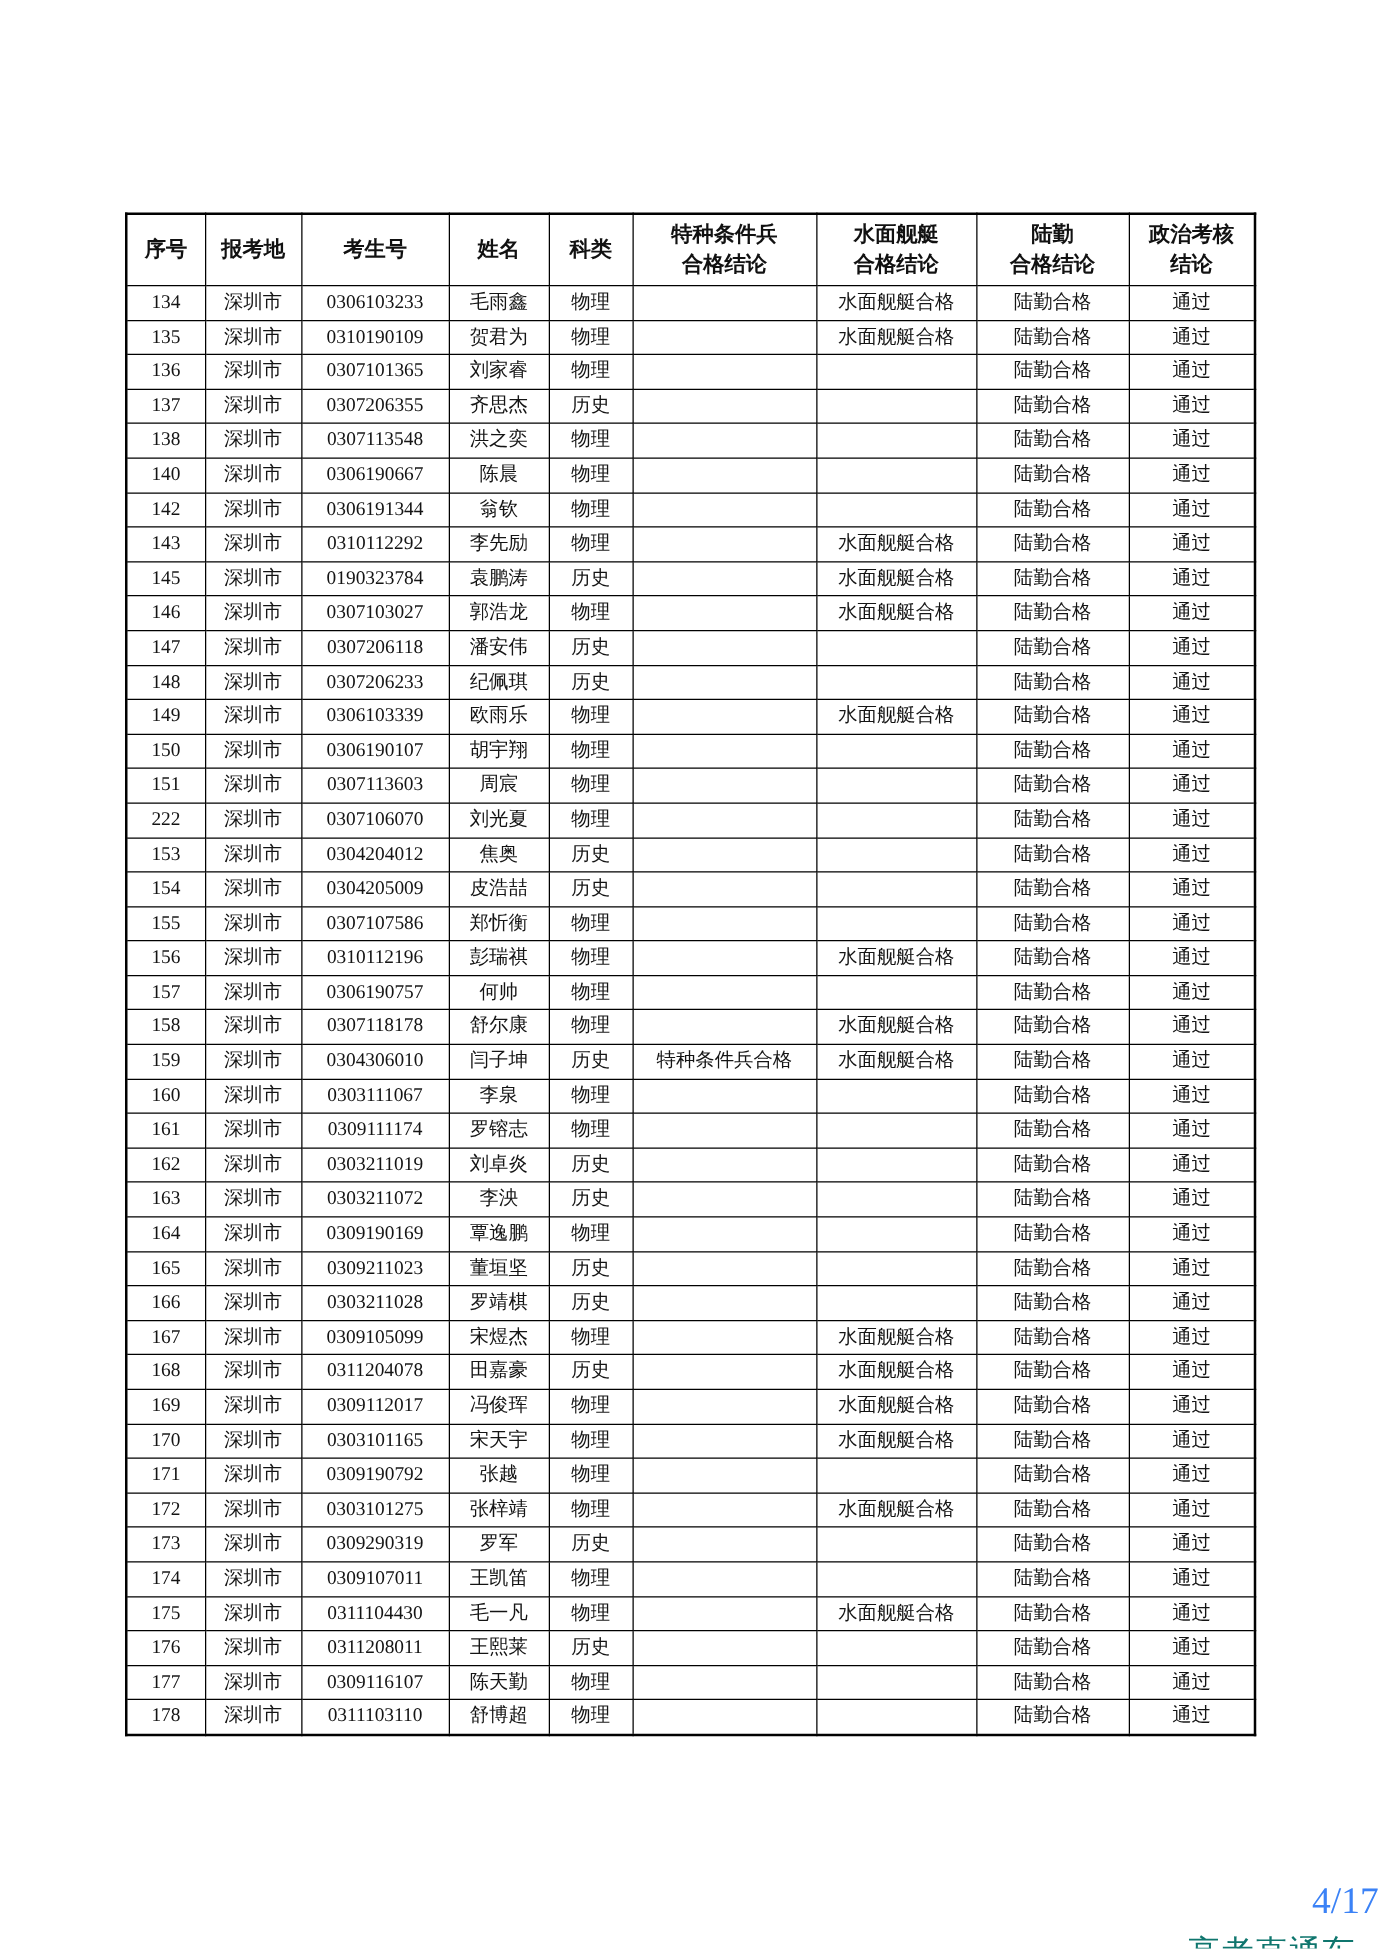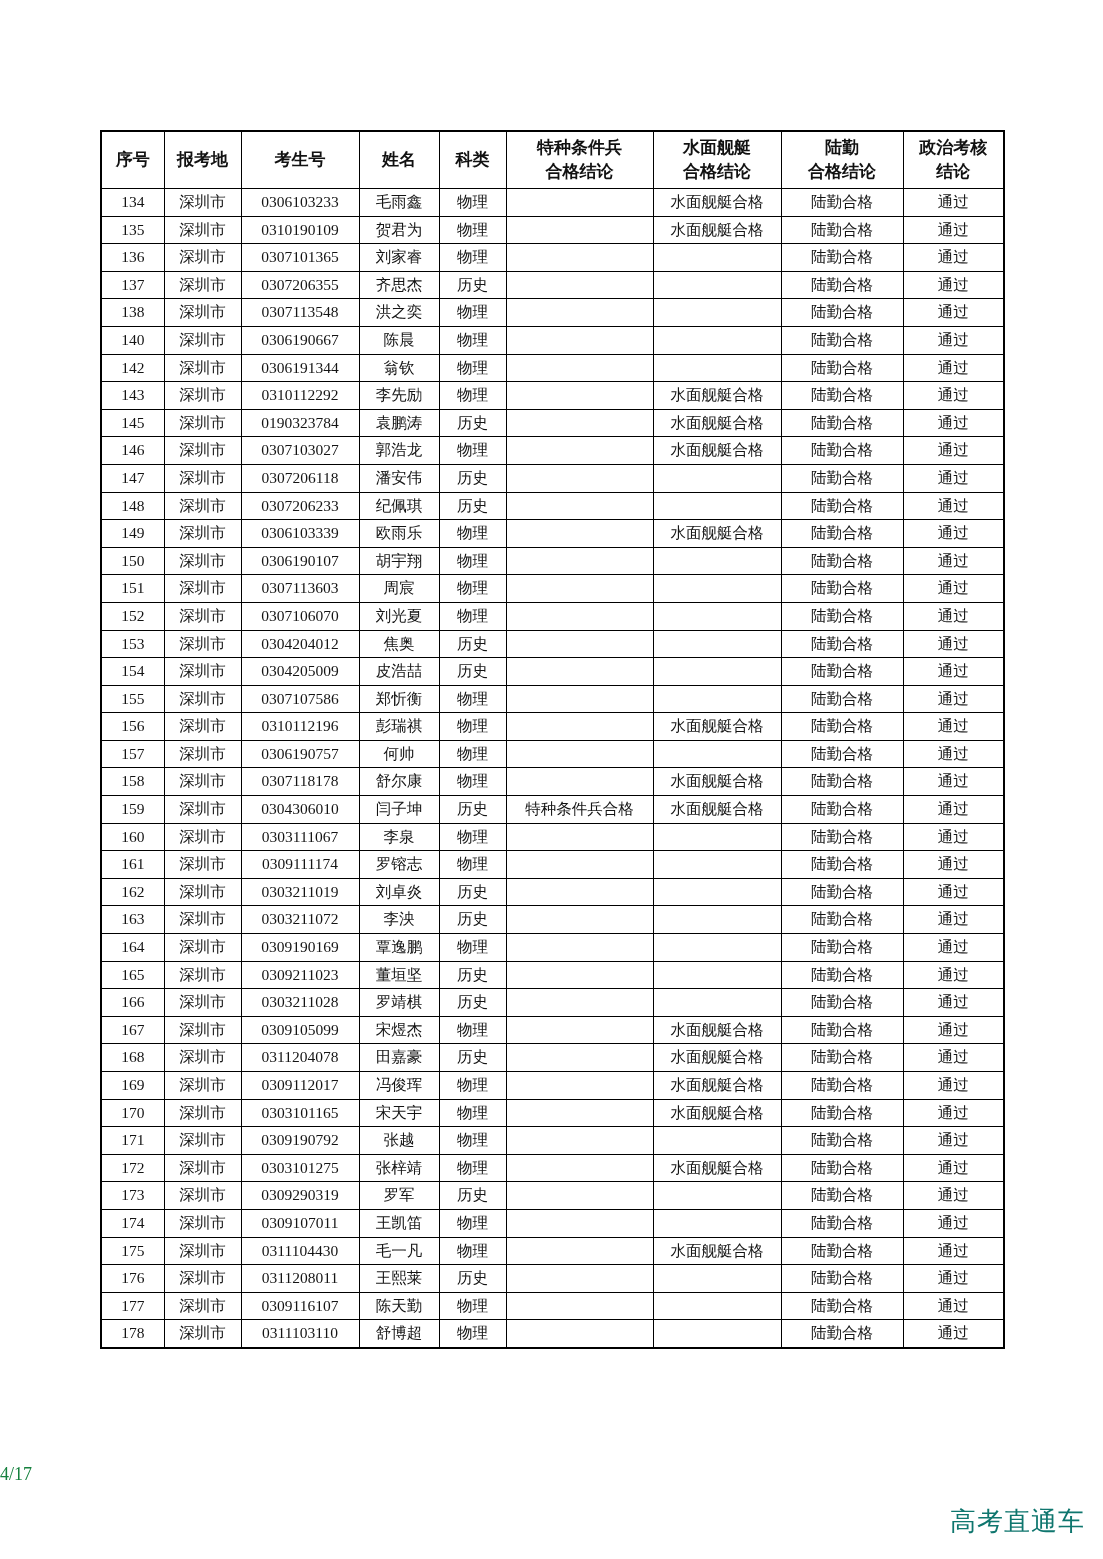--- a/index.html
+++ b/index.html
@@ -12,20 +12,21 @@
     height: 1559px;
     position: relative;
     font-family: "Liberation Serif", "DejaVu Serif", serif;
     color: #141414;
   }
   .page {
     position: absolute;
     inset: 0;
     background: #ffffff;
     overflow: hidden;
+    margin-top: 40px;
   }
   table.results {
     position: absolute;
     left: 100px;
     top: 130px;
     width: 903px;
     border-collapse: collapse;
     table-layout: fixed;
     border: 2px solid #000000;
   }
@@ -49,23 +50,23 @@
     height: 26.6px;
     font-size: 15.5px;
     line-height: 26.6px;
     white-space: nowrap;
   }
   .page-number {
     position: absolute;
     top: 1464px;
     left: 0;
     width: 100%;
-    text-align: left;
-    font-size: 18px;
-    color: #15803d;
+    text-align: right;
+    font-size: 30px;
+    color: #3b82f6;
   }
   .watermark {
     position: absolute;
     top: 1504px;
     right: 18px;
     font-size: 26px;
     color: #0f766e;
     letter-spacing: 1px;
     text-shadow: 0 1px 0 #ffffff;
   }
@@ -264,21 +265,21 @@
           <td>深圳市</td>
           <td>0307113603</td>
           <td>周宸</td>
           <td>物理</td>
           <td></td>
           <td></td>
           <td>陆勤合格</td>
           <td>通过</td>
         </tr>
         <tr>
-          <td>152</td>
+          <td>222</td>
           <td>深圳市</td>
           <td>0307106070</td>
           <td>刘光夏</td>
           <td>物理</td>
           <td></td>
           <td></td>
           <td>陆勤合格</td>
           <td>通过</td>
         </tr>
         <tr>

